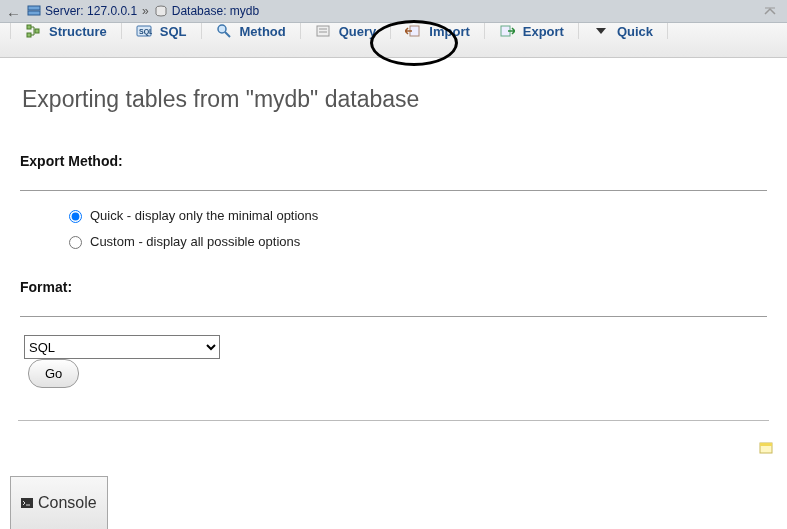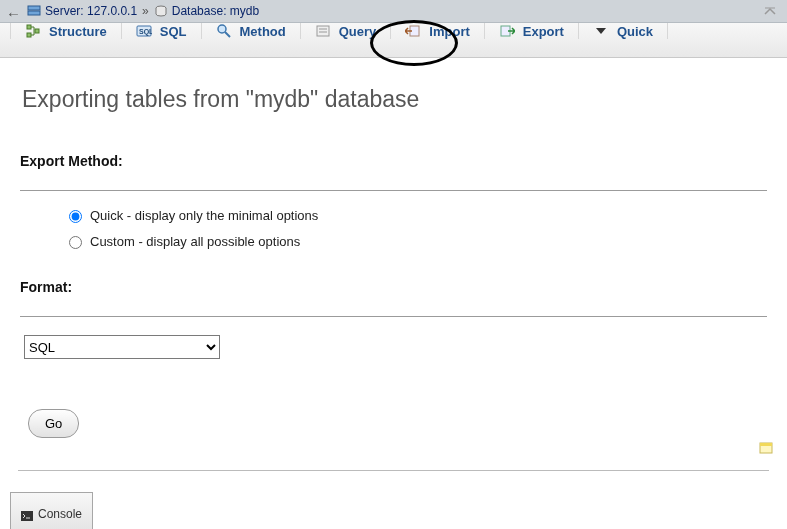--- a/index.html
+++ b/index.html
@@ -127,21 +127,21 @@
     margin-left: 4px;
   }
   .format-select select {
     width: 196px;
     height: 24px;
     font-size: 13px;
     background: #fff;
     border: 1px solid #7a7a7a;
   }
 
-  .go-btn-wrap { margin-top: 50px; margin-left: 8px; }
+  .go-btn-wrap { margin-left: 8px; }
   .go-btn {
     padding: 6px 16px;
     border: 1px solid #9a9a9a;
     border-radius: 14px;
     background: linear-gradient(#fefefe, #e2e2e2);
     font-size: 13px;
     cursor: pointer;
   }
 
   .hr-bottom {
@@ -157,27 +157,27 @@
     width: 14px;
     height: 12px;
   }
 
   
   .console-tab {
     position: absolute;
     left: 10px;
     bottom: 0;
     height: 20px;
-    padding: 8px 10px;
+    padding: 16px 10px;
     border: 1px solid #a7a7a7;
     border-bottom: none;
     background: linear-gradient(#f7f7f7,#e5e5e5);
     display: flex;
-    align-items: flex-end;
-    font-size: 12px;
+    align-items: center;
+    font-size: 16px;
     color: #333;
   }
   .console-tab .cicon { margin-right: 5px; display:inline-flex; }
 </style>
 </head>
 <body>
 
 <div class="topbar">
   <span class="back-arrow">←</span>
   <span class="crumb-icon">

